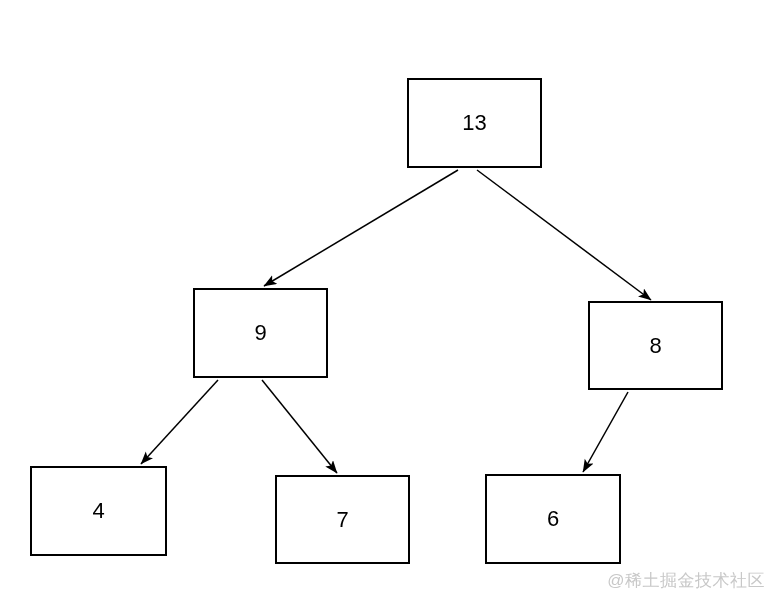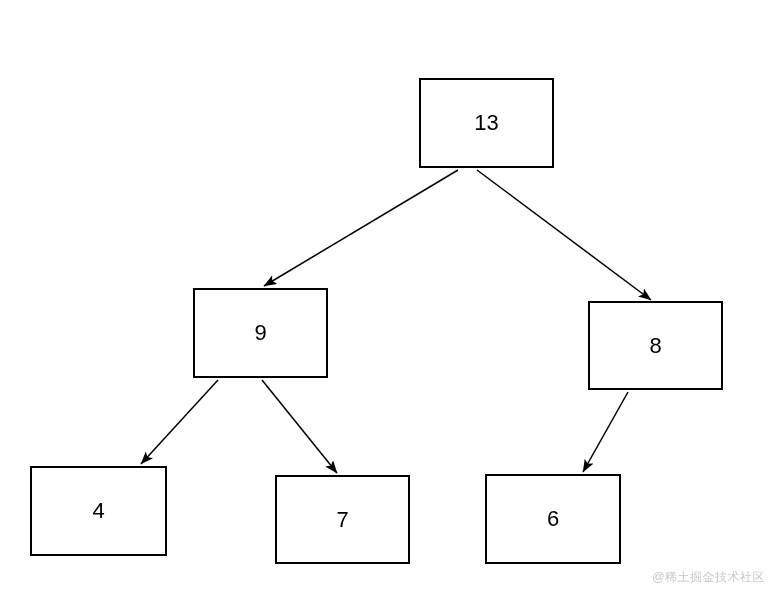--- a/index.html
+++ b/index.html
@@ -32,21 +32,21 @@
   }
   .node .label {
     font-size: 22px;
     color: #000000;
     line-height: 1;
   }
   .watermark {
     position: absolute;
     right: 5px;
     top: 569px;
-    font-size: 12px;
+    font-size: 17px;
     letter-spacing: 0.5px;
     color: #c8c8c8;
     white-space: nowrap;
   }
 </style>
 </head>
 <body>
 
 <div class="canvas">
   <svg id="edges" width="770" height="594" viewBox="0 0 770 594">
@@ -55,21 +55,21 @@
         <path d="M0,0 L13,5 L0,10 L3,5 Z" fill="#000000"></path>
       </marker>
     </defs>
   <line x1="458" y1="170" x2="264" y2="286" stroke="#000000" stroke-width="1.5" marker-end="url(#arrowhead)"></line>
       <line x1="477" y1="170" x2="651" y2="300" stroke="#000000" stroke-width="1.5" marker-end="url(#arrowhead)"></line>
       <line x1="218" y1="380" x2="141" y2="464" stroke="#000000" stroke-width="1.5" marker-end="url(#arrowhead)"></line>
       <line x1="262" y1="380" x2="337" y2="473" stroke="#000000" stroke-width="1.5" marker-end="url(#arrowhead)"></line>
       <line x1="628" y1="392" x2="583" y2="472" stroke="#000000" stroke-width="1.5" marker-end="url(#arrowhead)"></line>
     </svg>
   <div id="nodes">
-      <div class="node" style="left: 407px; top: 78px; width: 135px; height: 90px; border-color: rgb(0, 0, 0); background: rgb(255, 255, 255); margin-left: 12px;">
+      <div class="node" style="left: 407px; top: 78px; width: 135px; height: 90px; border-color: rgb(0, 0, 0); background: rgb(255, 255, 255);">
         <span class="label" style="color: rgb(0, 0, 0);">13</span>
       </div>
       <div class="node" style="left: 193px; top: 288px; width: 135px; height: 90px; border-color: rgb(0, 0, 0); background: rgb(255, 255, 255);">
         <span class="label" style="color: rgb(0, 0, 0);">9</span>
       </div>
       <div class="node" style="left: 588px; top: 301px; width: 135px; height: 89px; border-color: rgb(0, 0, 0); background: rgb(255, 255, 255);">
         <span class="label" style="color: rgb(0, 0, 0);">8</span>
       </div>
       <div class="node" style="left: 30px; top: 466px; width: 137px; height: 90px; border-color: rgb(0, 0, 0); background: rgb(255, 255, 255);">
         <span class="label" style="color: rgb(0, 0, 0);">4</span>

